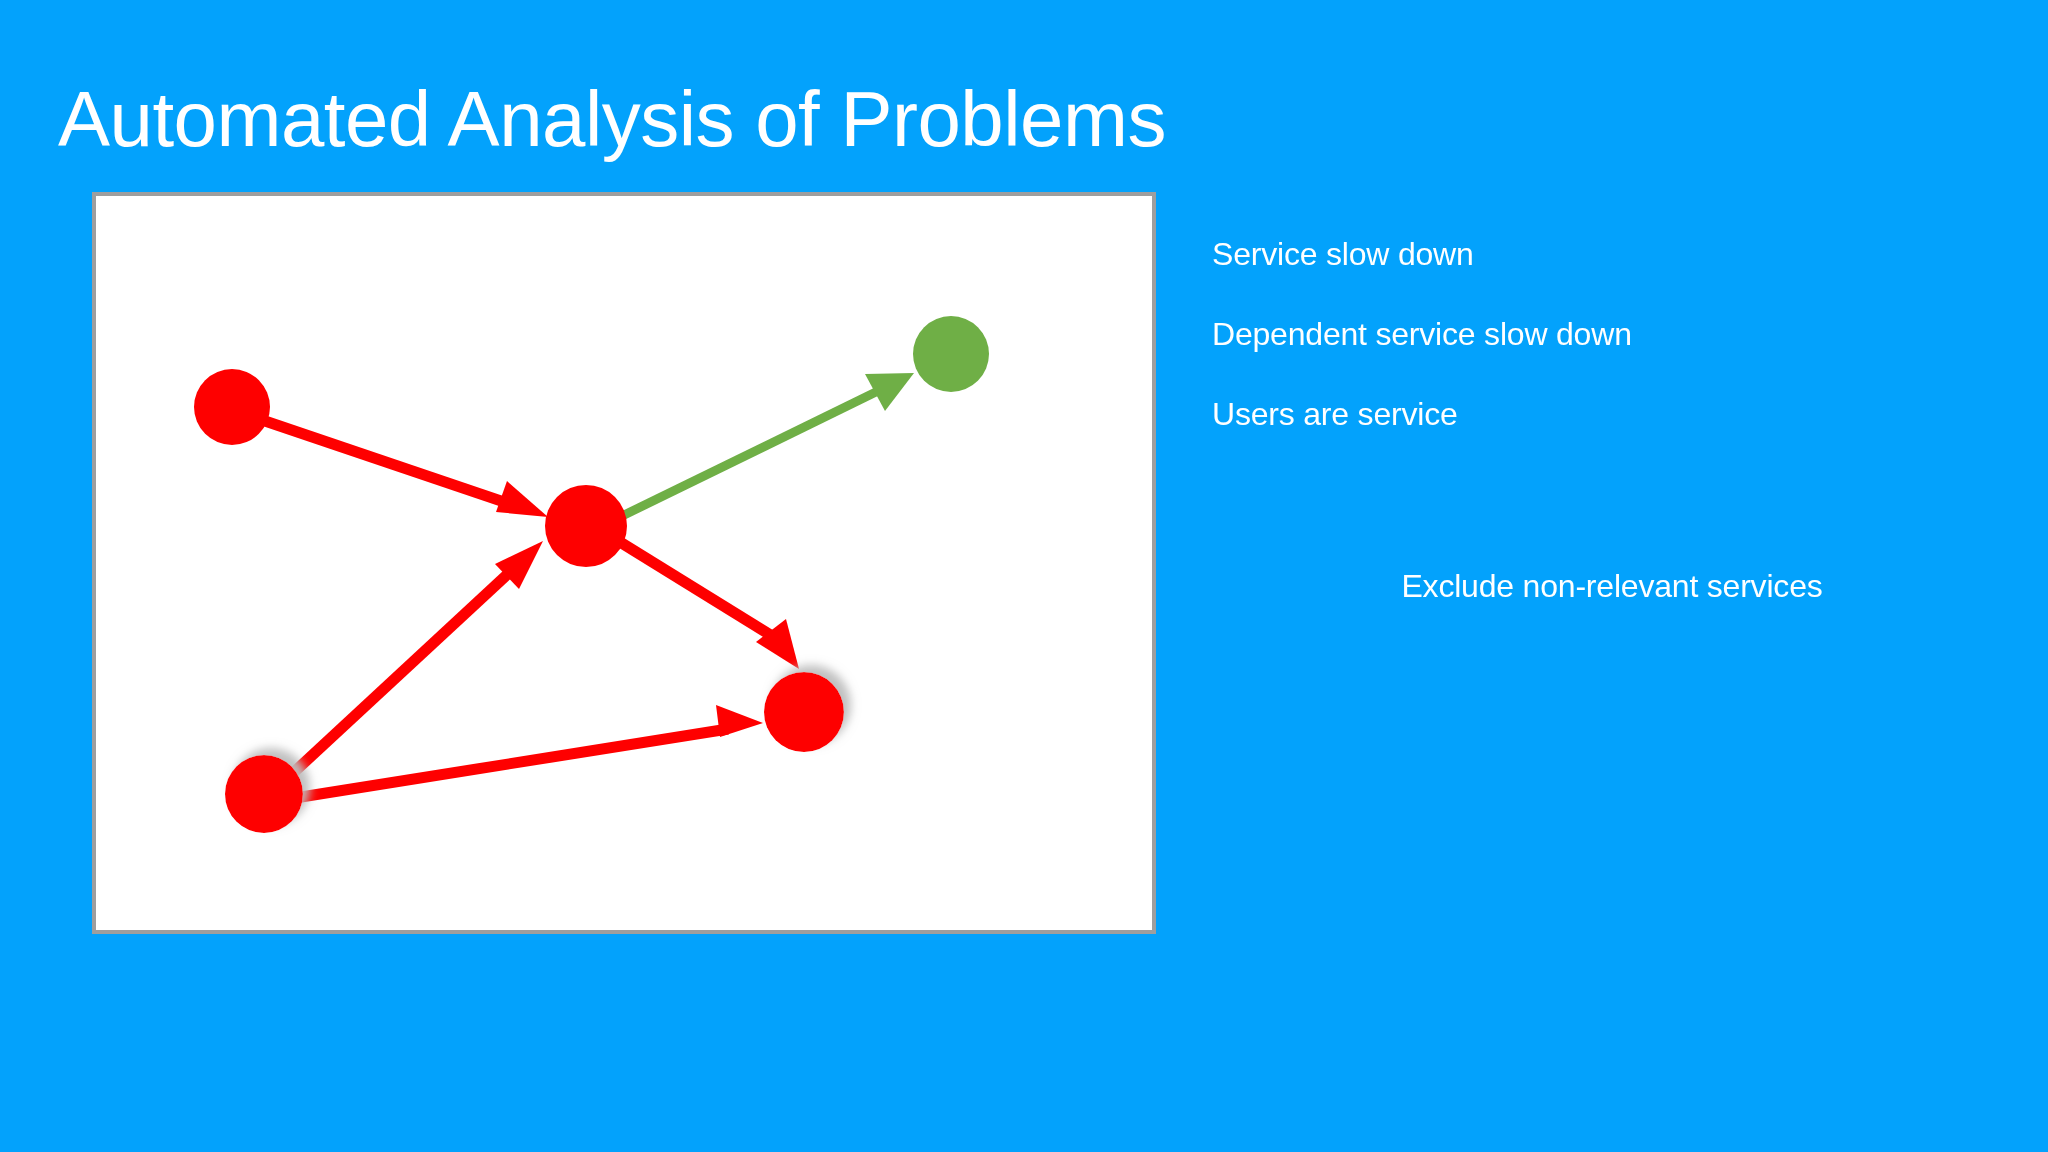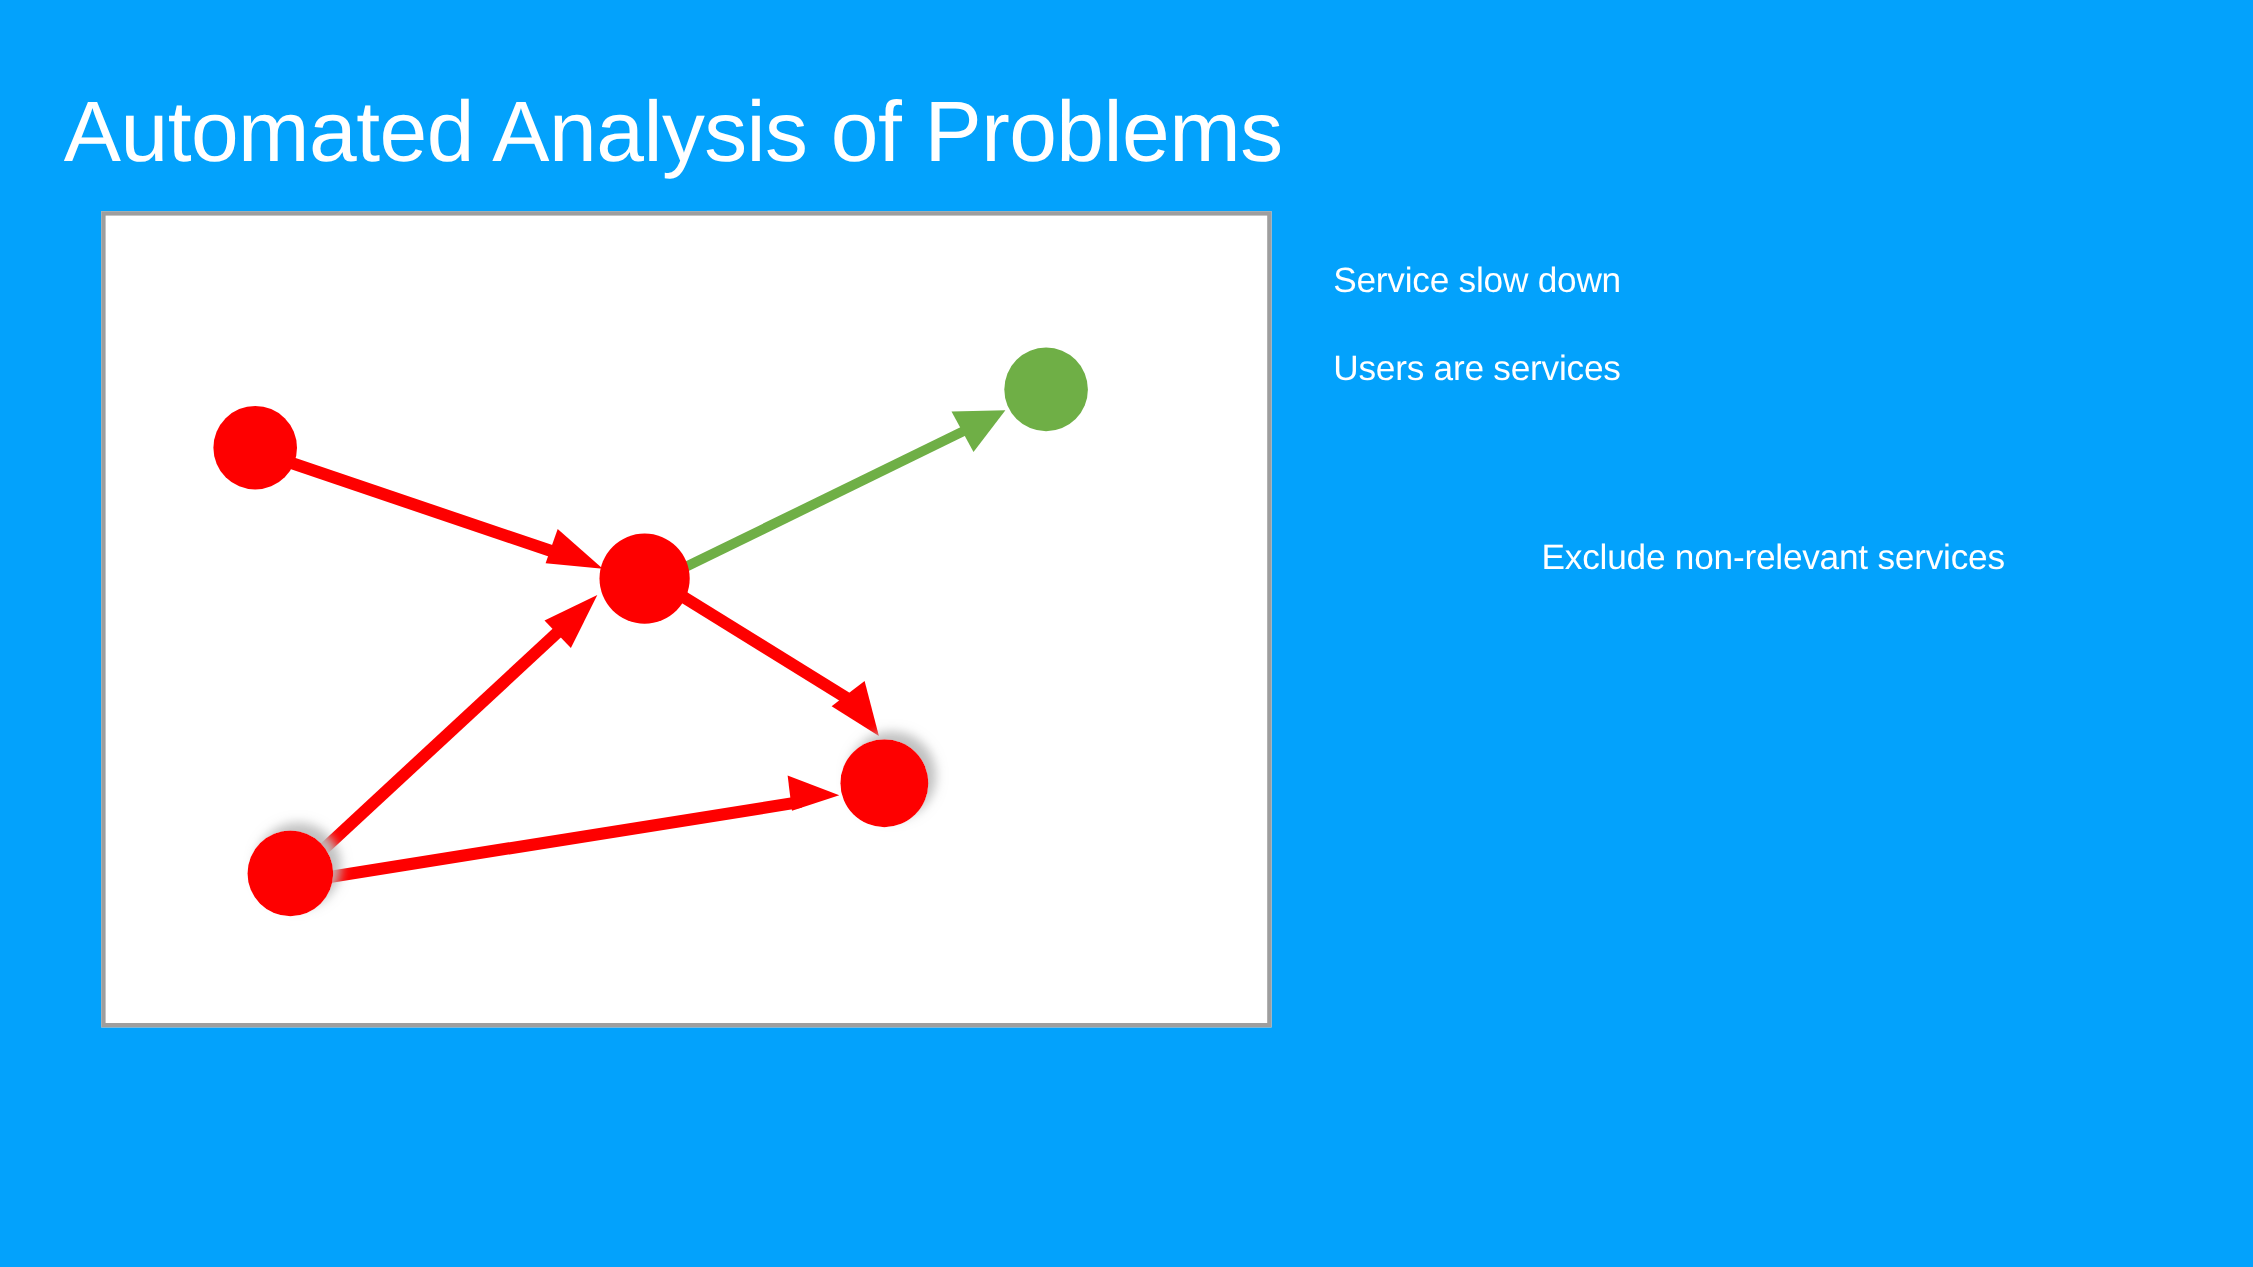--- a/index.html
+++ b/index.html
@@ -129,17 +129,18 @@
 
         <circle cx="708" cy="516" r="40" fill="#fe0000" filter="url(#node-shadow-filter)"></circle>
 
         <circle cx="168" cy="598" r="39" fill="#fe0000" filter="url(#node-shadow-filter)"></circle>
       </g>
     </svg>
   </div>
 
   <div id="notes-column">
     <p class="note-line">Service slow down</p>
-    <p class="note-line spacer-after">Users are services</p>
+    <p class="note-line">Dependent service slow down</p>
+    <p class="note-line spacer-after">Users are service</p>
     <p class="note-line">Exclude non-relevant services</p>
   </div>
 
 </div>
 
 </body></html>

